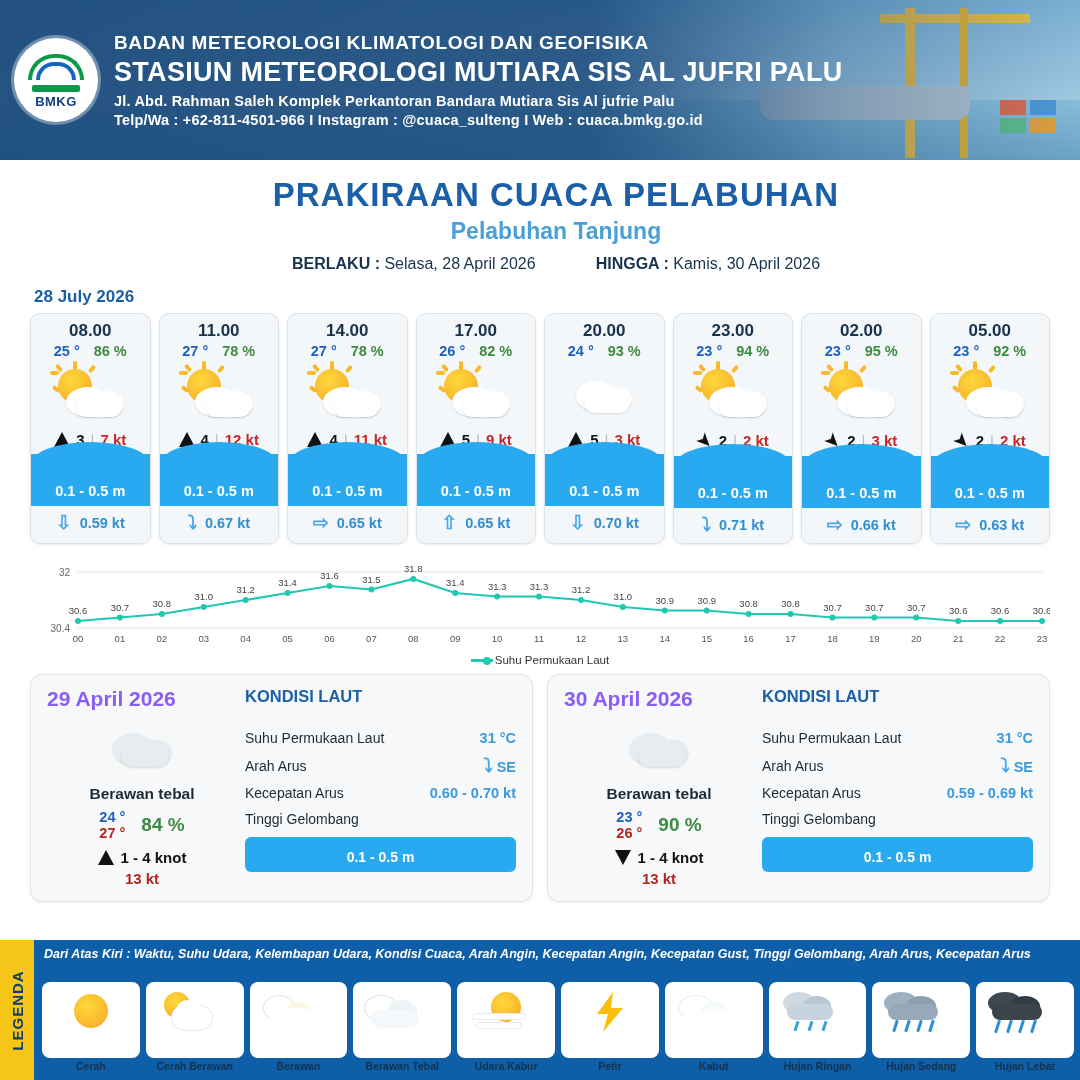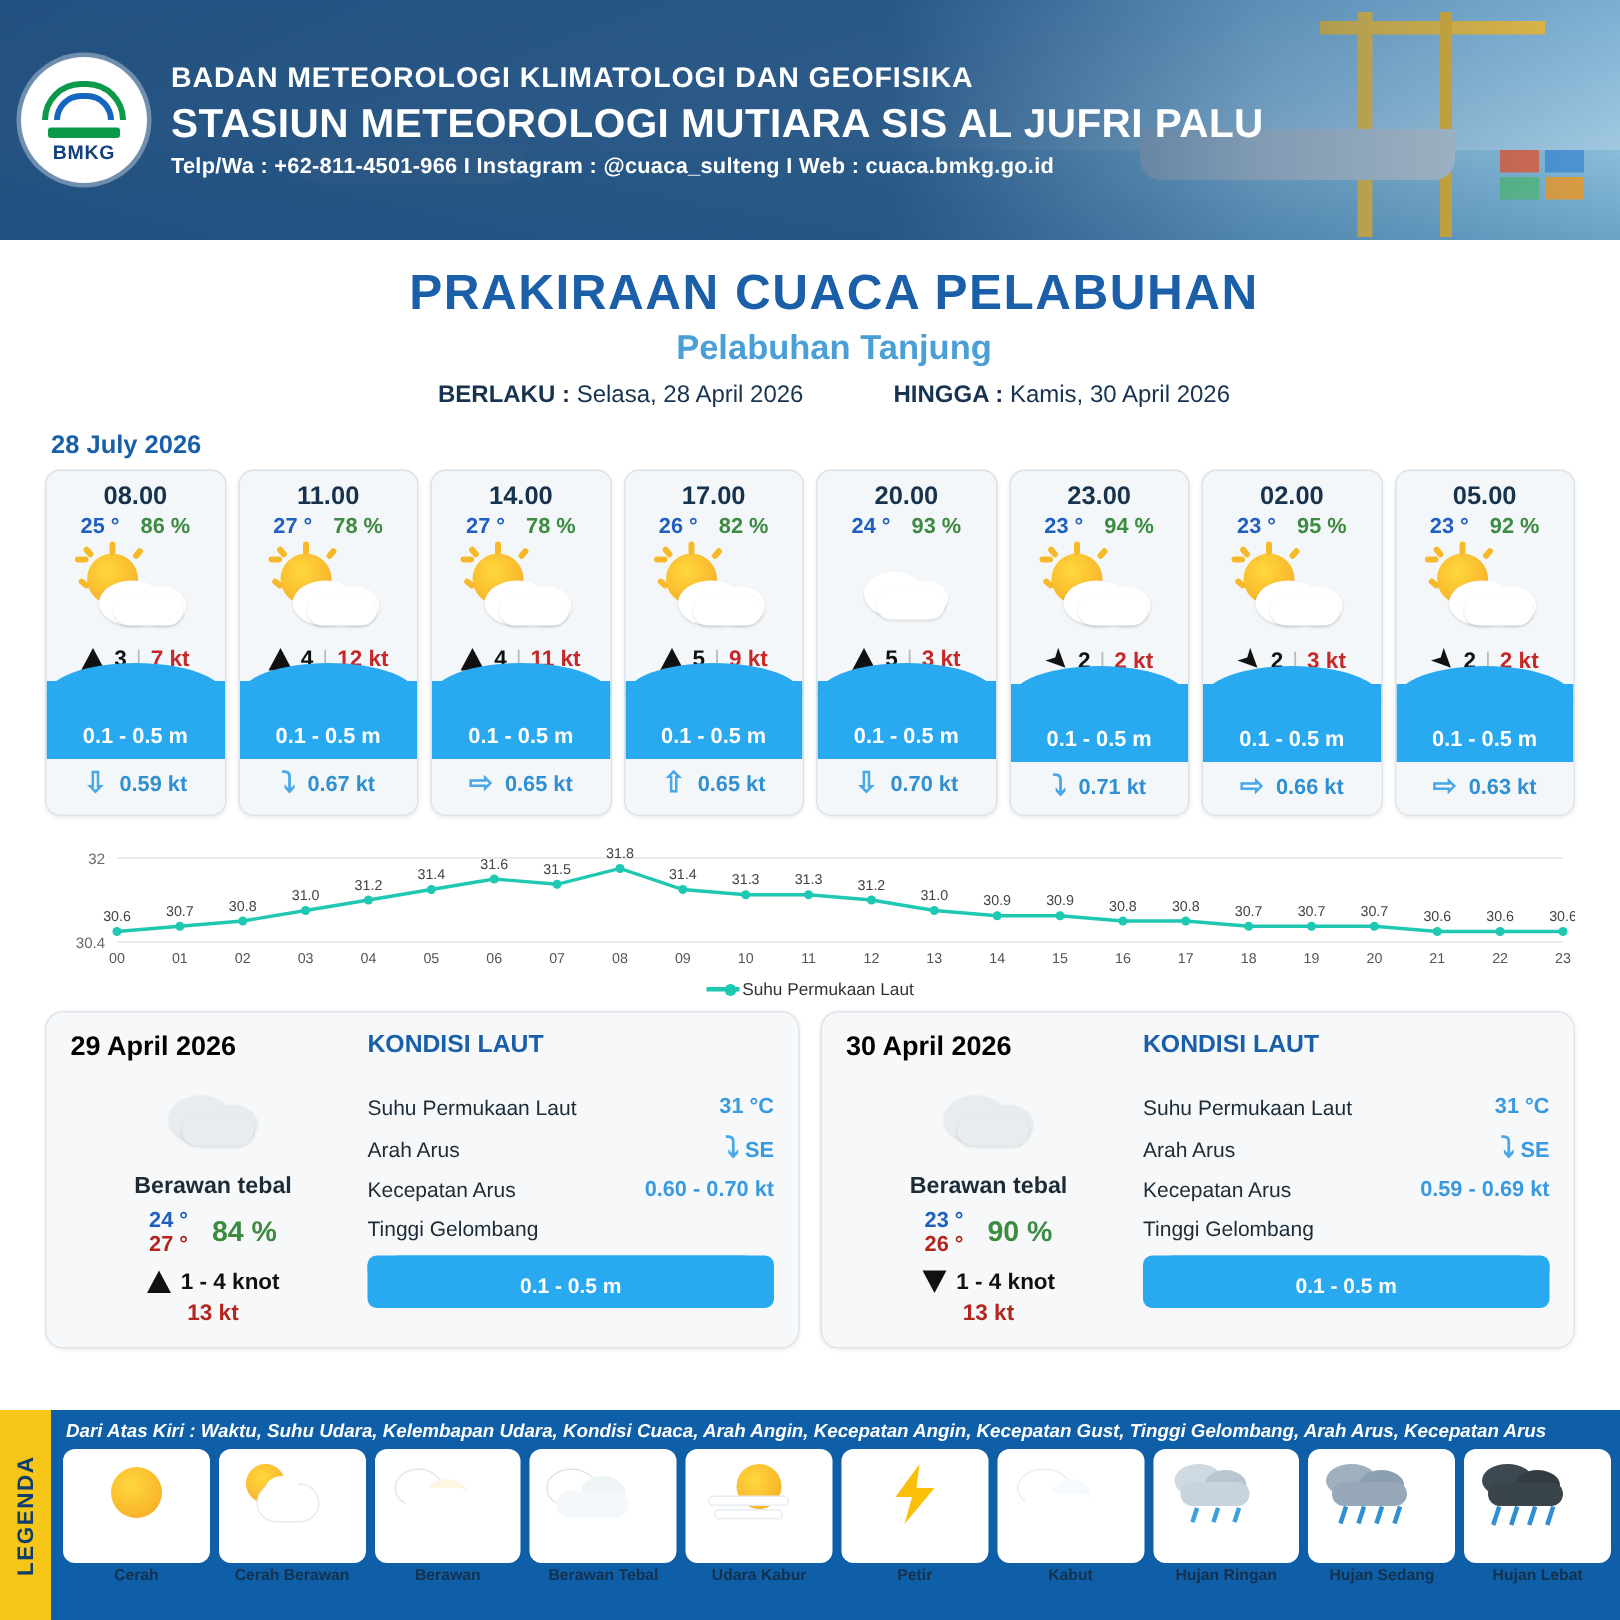--- a/index.html
+++ b/index.html
@@ -112,21 +112,21 @@
   .legend-dash { display:inline-block; width:22px; height:3px; background:#1fc8b0; vertical-align:middle; margin-right:5px;}
   .legend-dot { display:inline-block; width:8px; height:8px; border-radius:50%; background:#1fc8b0; vertical-align:middle; margin-right:4px; margin-left:-15px;}
 
   
   .days { display:flex; gap:14px; padding:8px 30px 0; }
   .day {
     flex:1; background:#f6f8fa; border:1px solid #dde4ea; border-radius:12px;
     padding:12px 16px 14px; display:flex; box-shadow:0 1px 3px rgba(0,0,0,.07);
   }
   .day-left { width:190px; flex:0 0 auto; }
-  .day-date { font-size:18px; font-weight:bold; color:#000000; }
+  .day-date { font-size:21px; font-weight:bold; color:#8b5cf6; }
   .day-icon { height:64px; display:flex; align-items:center; justify-content:center; margin-top:6px;}
   .day-cond { text-align:center; font-size:15.5px; font-weight:bold; color:#1d2b36; margin-top:4px;}
   .day-tr { display:flex; align-items:center; justify-content:center; gap:16px; margin-top:6px;}
   .day-temps div:first-child { color:#1f5fbf; font-size:14.5px; font-weight:bold;}
   .day-temps div:last-child { color:#b3261e; font-size:14.5px; font-weight:bold;}
   .day-hum { font-size:19px; font-weight:bold; color:#3d8b40;}
   .day-wind { display:flex; align-items:center; justify-content:center; gap:7px; margin-top:8px;}
   .day-wind-kt { text-align:center; font-size:15px; font-weight:bold; color:#b3261e; margin-top:4px;}
   .day-right { flex:1; padding-left:8px; }
   .kl-title { font-size:16.5px; font-weight:bold; color:#1a5fa8; margin-bottom:24px;}
@@ -148,21 +148,21 @@
     color:#fff; font-size:12.5px; font-style:italic; font-weight:bold;
     padding:7px 0 5px 44px;
   }
   .legend-side {
     position:absolute; left:0; top:0; bottom:0; width:34px;
     background:#f5c518; display:flex; align-items:center; justify-content:center;
   }
   .legend-side span {
     transform:rotate(-90deg); white-space:nowrap; font-size:15px; font-weight:bold; color:#0f3d6e; letter-spacing:1px;
   }
-  .legend-items { display:flex; gap:6px; padding:0 6px 0 42px; }
+  .legend-items { display:flex; gap:6px; padding:0 6px 0 42px;margin-top:16px; }
   .li {
     flex:1; background:#fff; border-radius:8px; height:76px;
     display:flex; flex-direction:column; align-items:center; justify-content:flex-start;
     padding-top:6px; position:relative;
   }
   .li-ico { height:46px; width:100%; position:relative; }
   .li-lbl { font-size:10.5px; color:#13324d; font-weight:bold; text-align:center; position:absolute; bottom:-14px; left:0; right:0;}
 </style>
 </head>
 <body>
@@ -187,20 +187,21 @@
       <div class="logo-mark">
         <div class="logo-arc"></div>
         <div class="logo-arc2"></div>
         <div class="logo-base"></div>
       </div>
       <div class="logo-text">BMKG</div>
     </div>
     <div class="hdr-lines">
       <div class="hdr-l1">BADAN METEOROLOGI KLIMATOLOGI DAN GEOFISIKA</div>
       <div class="hdr-l2">STASIUN METEOROLOGI MUTIARA SIS AL JUFRI PALU</div>
+      <div class="hdr-l3">Jl. Abd. Rahman Saleh Komplek Perkantoran Bandara Mutiara Sis Al jufrie Palu</div>
       <div class="hdr-l4">Telp/Wa : +62-811-4501-966  I  Instagram : @cuaca_sulteng  I  Web : cuaca.bmkg.go.id</div>
     </div>
   </div>
 </div>
 
 <div class="title-wrap">
   <div class="title-main">PRAKIRAAN CUACA PELABUHAN</div>
   <div class="title-sub">Pelabuhan Tanjung</div>
   <div class="validity">
     <div><span class="v-label">BERLAKU :</span>

